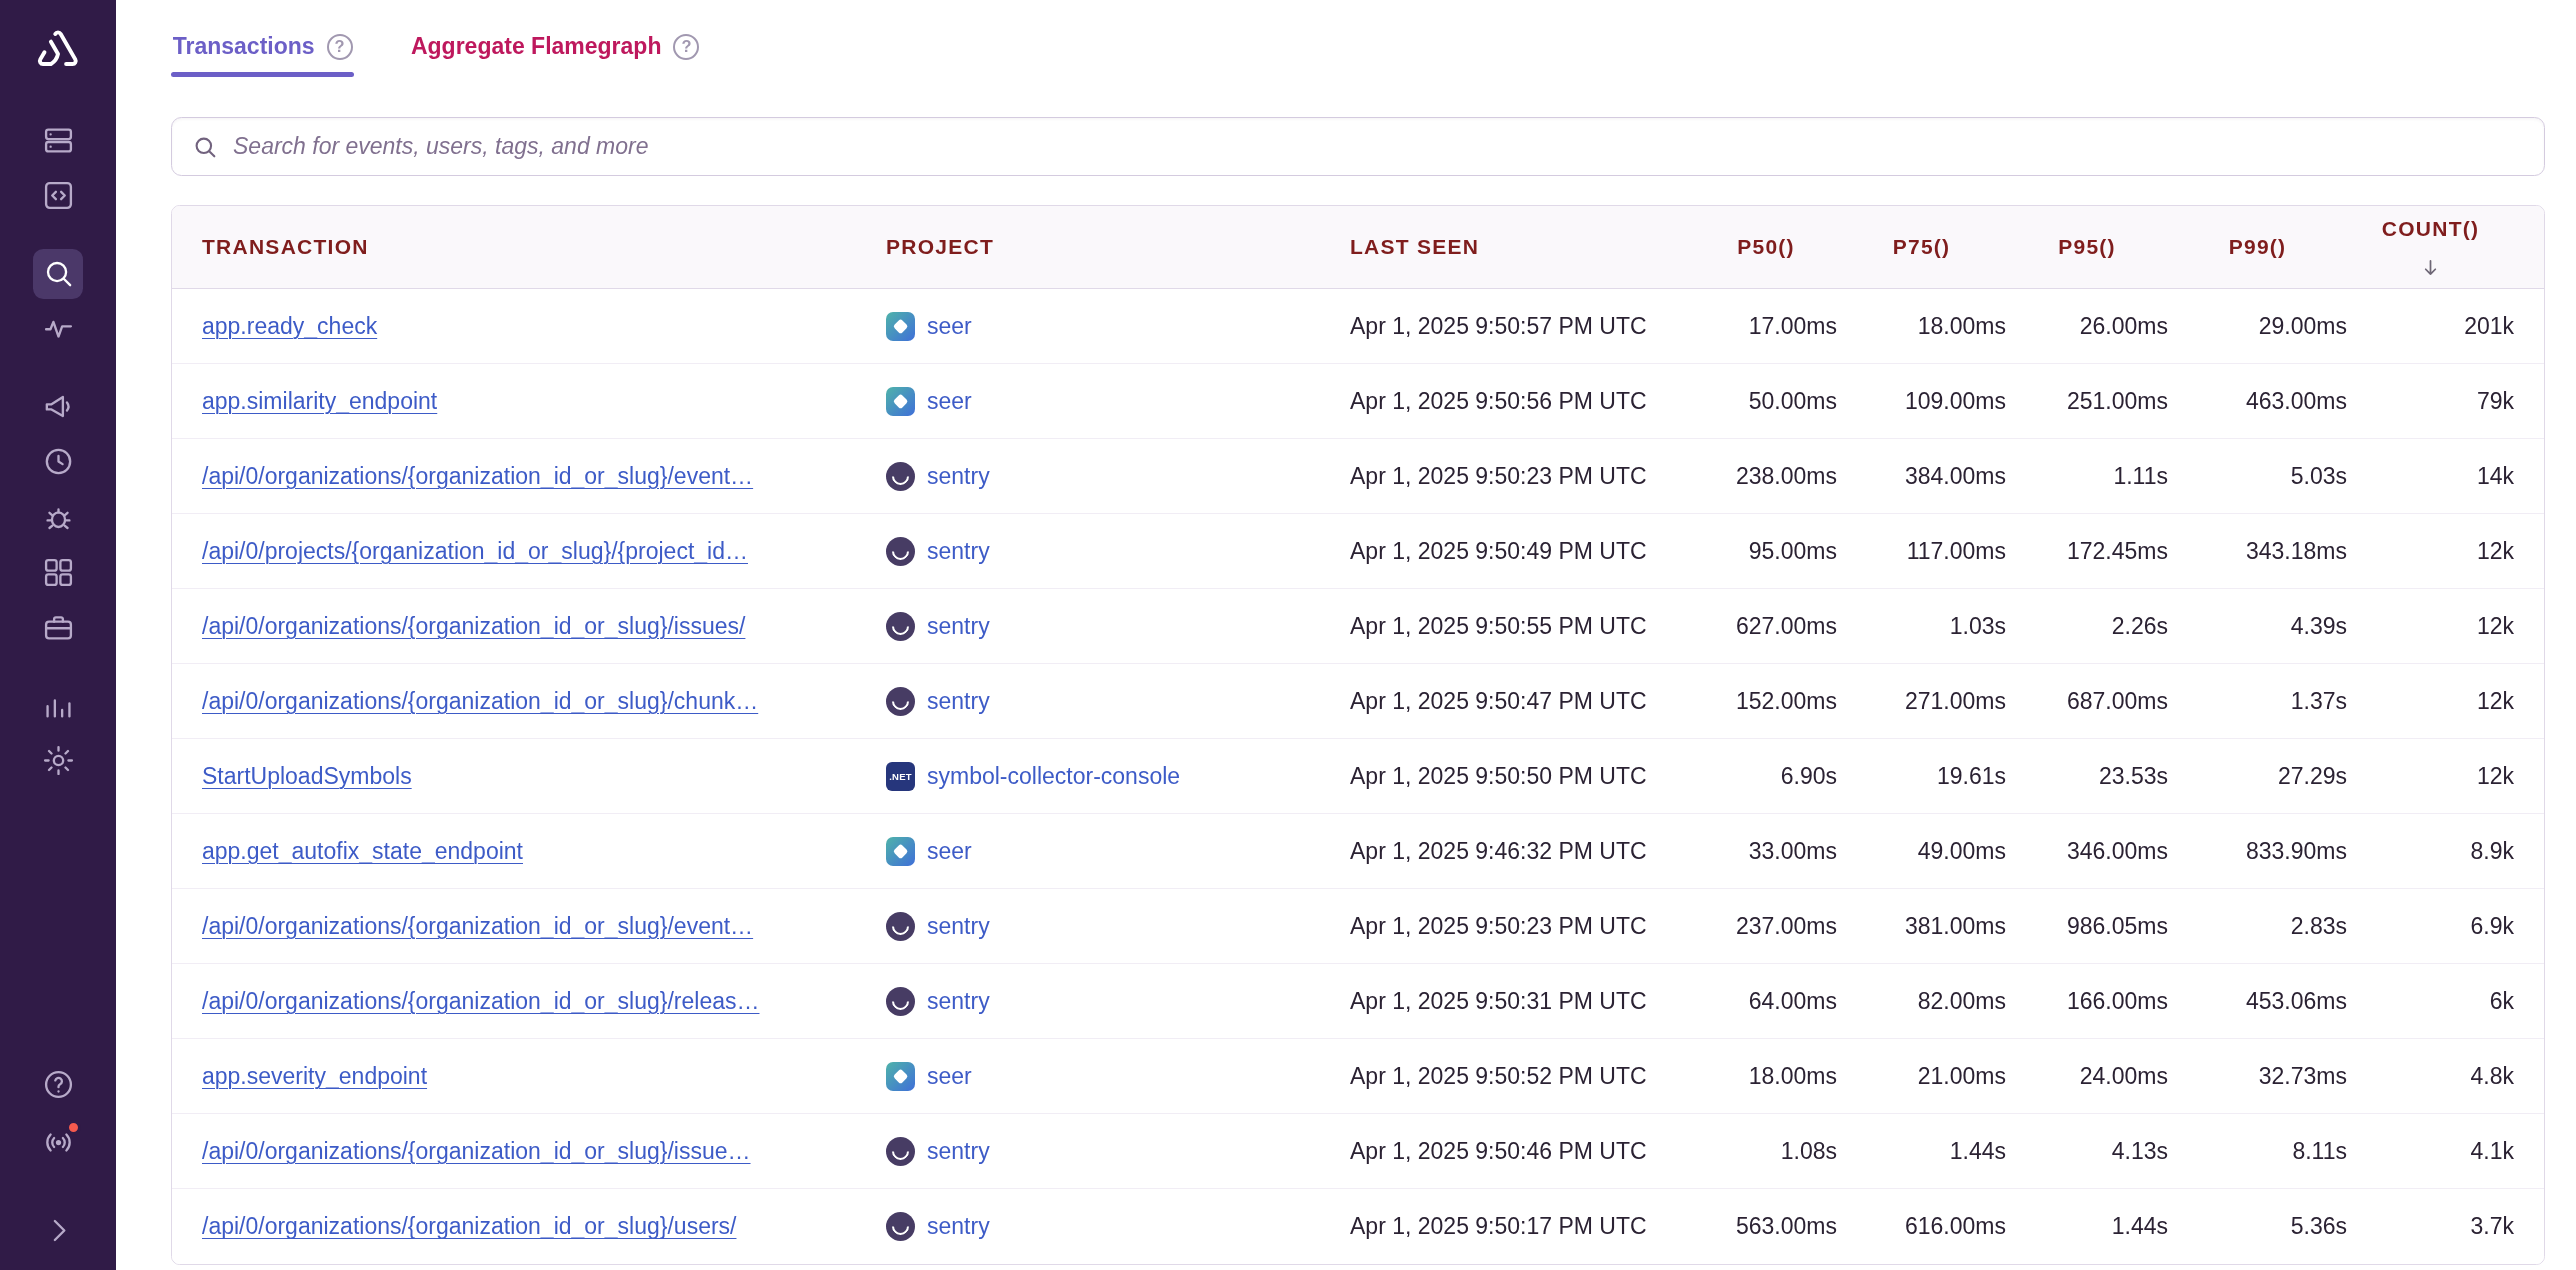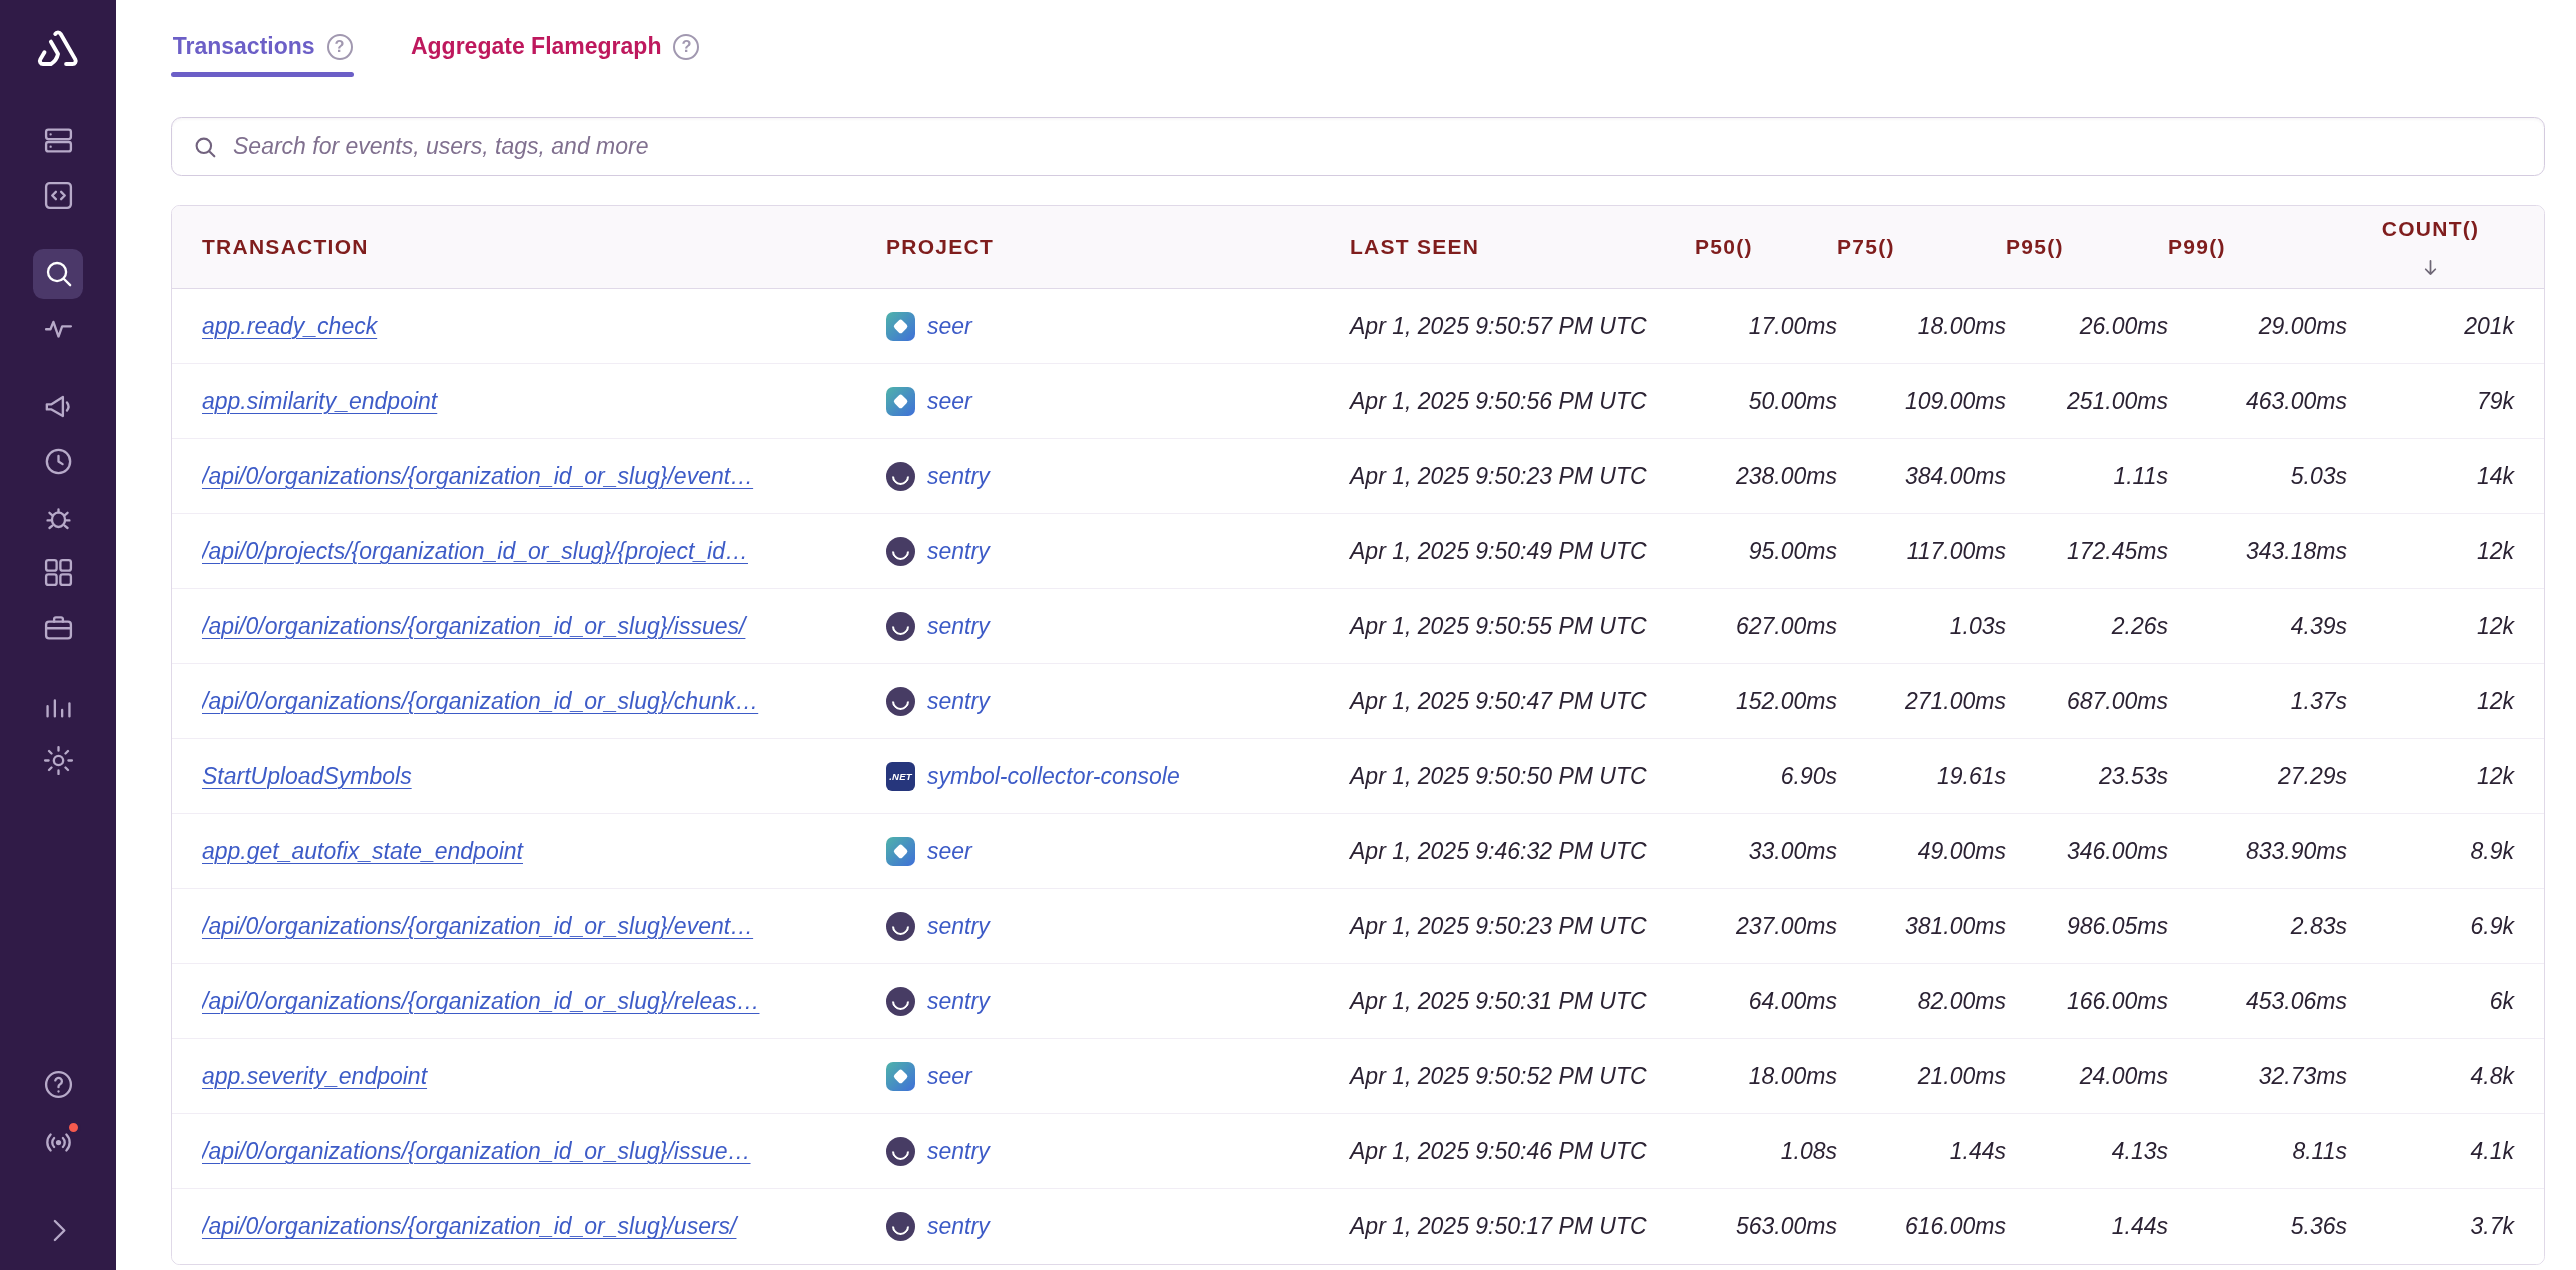--- a/index.html
+++ b/index.html
@@ -57,27 +57,27 @@
 
   
   .table { margin-top:29px; border:1.7px solid #e0d9e8; border-radius:8.6px;
     overflow:hidden; background:#fff; }
   .grid-row { display:grid;
     grid-template-columns:minmax(0,1fr) 464px 345px 142px 169px 162px 179px 167px;
     align-items:center; padding:0 30px; }
   .thead { height:83px; background:#faf8fb; border-bottom:1.7px solid #e0d9e8;
     color:#7f1d1d; font-size:21px; font-weight:700; letter-spacing:0.06em; }
   .th { white-space:nowrap; }
-  .th.num { text-align:left; }
+  .th.num { text-align:center; }
   .th-count { display:flex; align-items:center; justify-content:center; gap:16px;
     cursor:pointer;flex-direction:column; }
   .th-count svg { width:21px; height:21px; stroke:#6e6776; fill:none;
     stroke-width:2; stroke-linecap:round; stroke-linejoin:round; }
   .tr { height:75px; border-bottom:1.7px solid #f1edf5; font-size:23px;
-    color:#2b2233; background:#fff;font-style:italic; }
+    color:#2b2233; background:#fff; }
   .tr:last-child { border-bottom:none; }
   .td { min-width:0; white-space:nowrap; }
   .td.num { text-align:right; font-variant-numeric:tabular-nums; }
   .txn-link { color:#3d5bc7; text-decoration:underline;
     text-decoration-thickness:1.3px; text-underline-offset:4.3px; cursor:pointer;
     display:block; overflow:hidden; text-overflow:ellipsis; }
   .td-project { display:flex; align-items:center; }
   .proj-link { color:#3d5bc7; text-decoration:none; cursor:pointer; }
 
   

